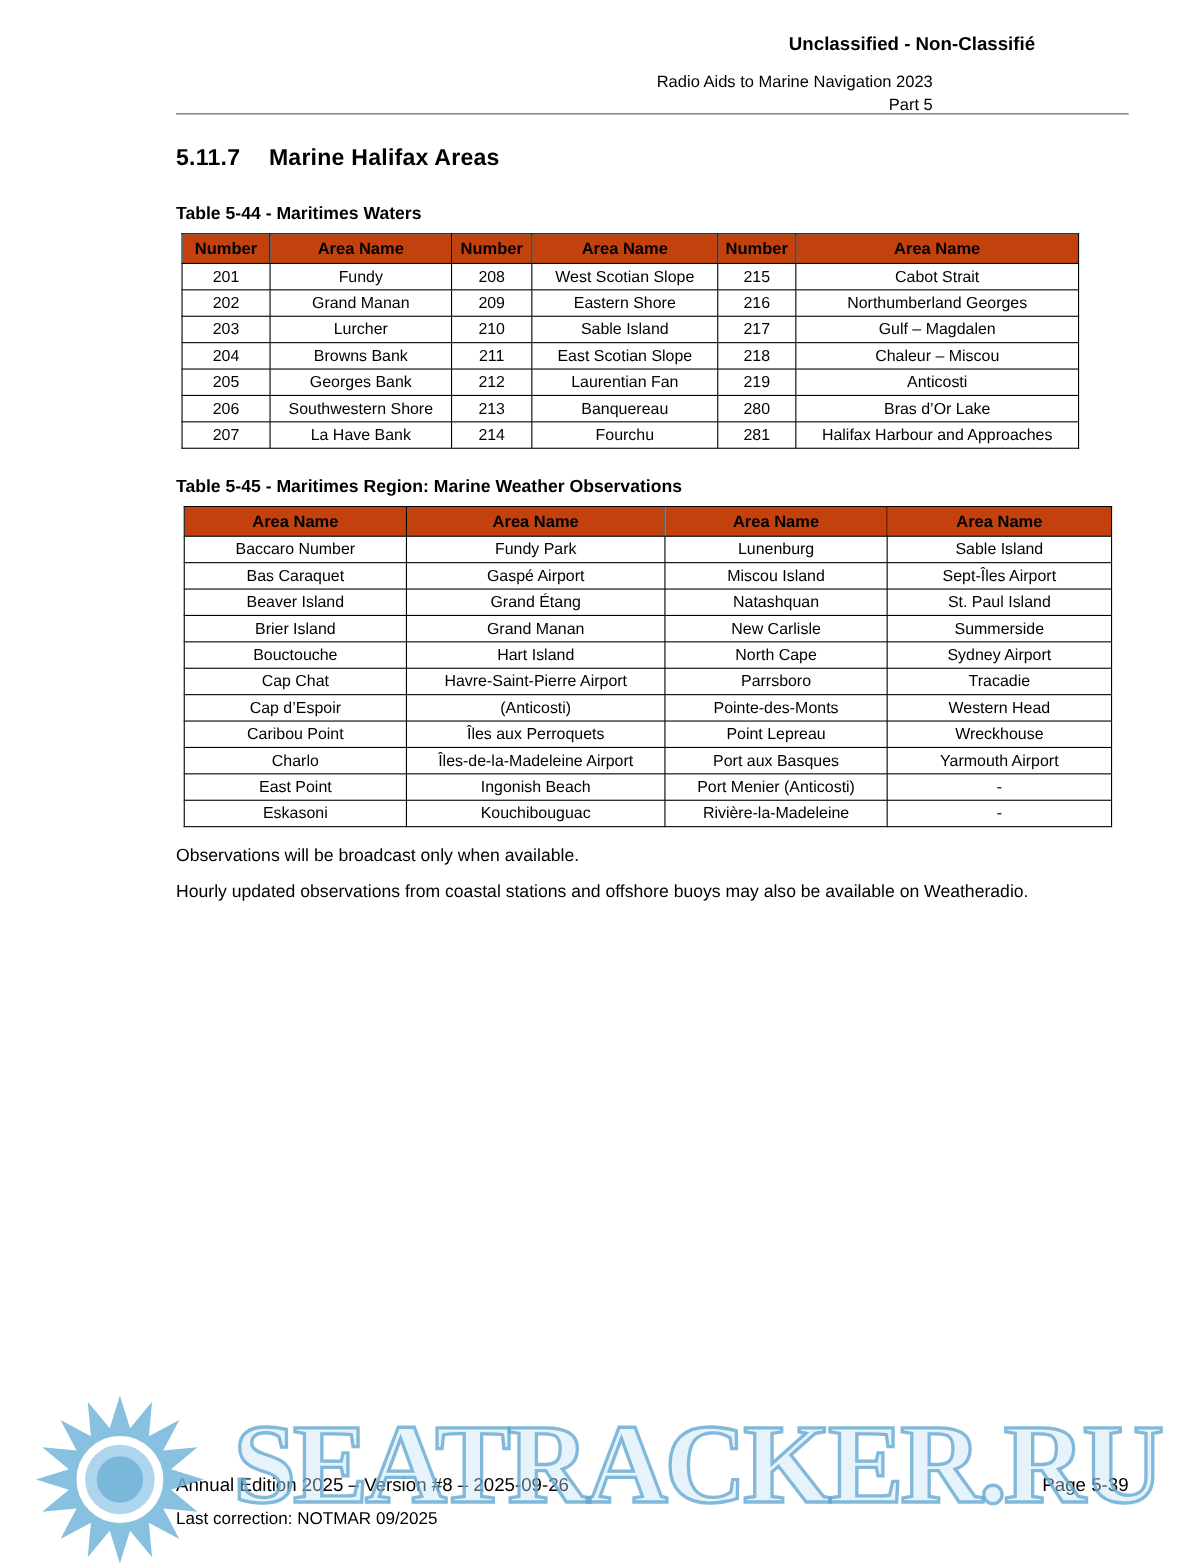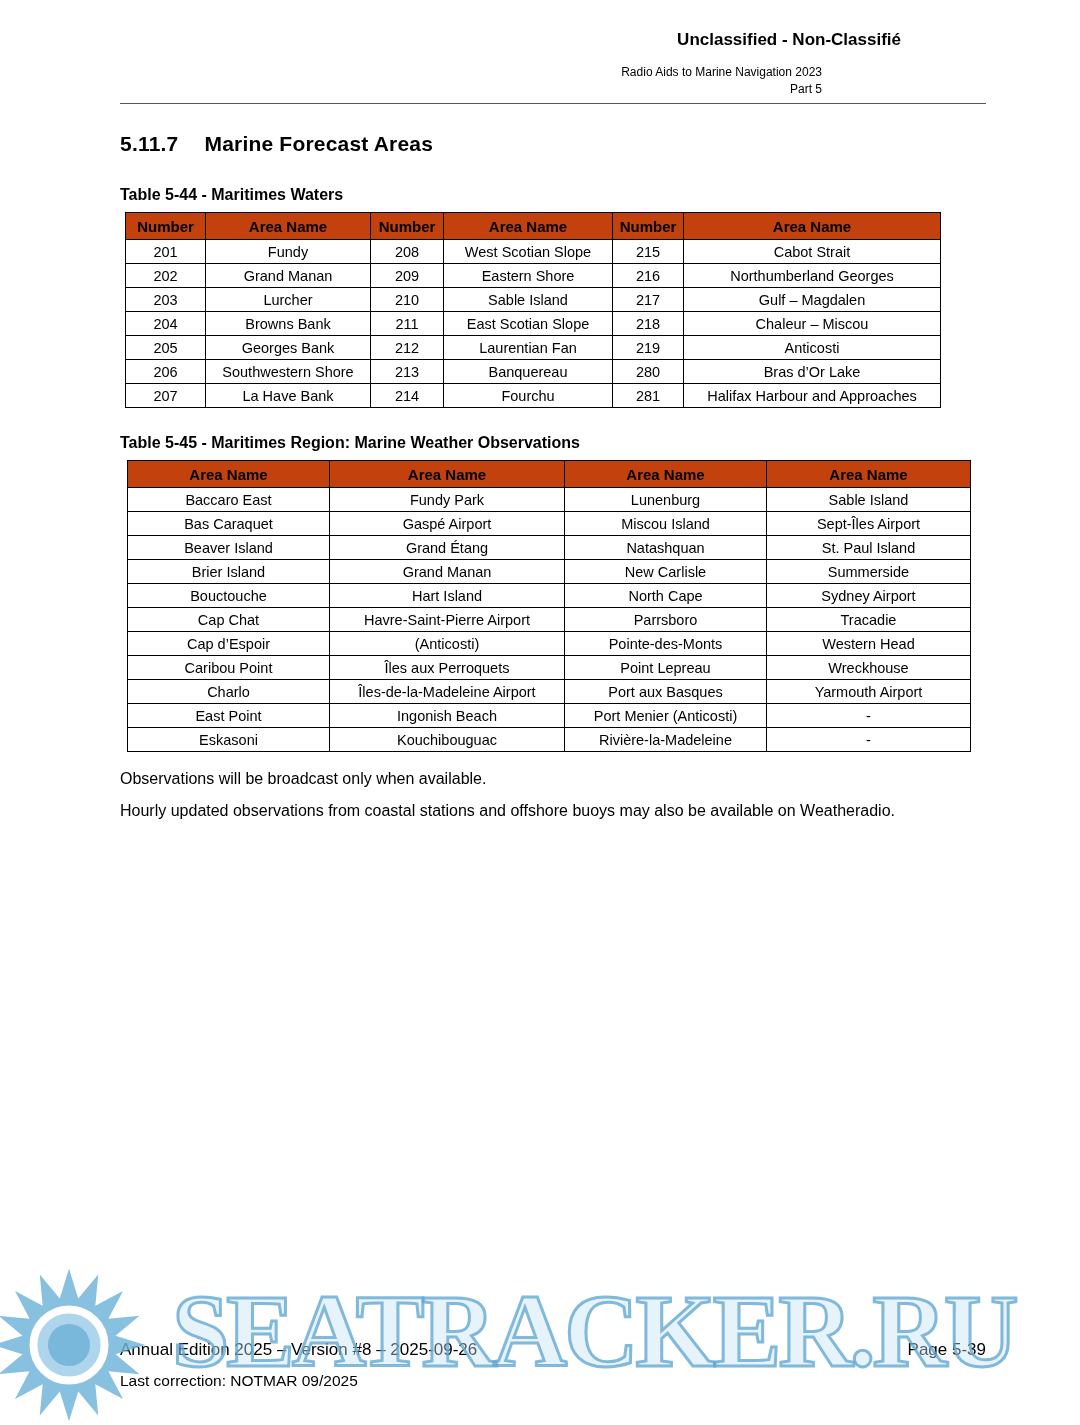--- a/index.html
+++ b/index.html
@@ -4,30 +4,30 @@
 <style>
   * { margin:0; padding:0; box-sizing:border-box; }
   html,body { background:#ffffff; }
   body {
     width:1080px; height:1425px;
     font-family:"Liberation Sans", sans-serif;
     color:#000;
     position:relative;
     overflow:hidden;
   }
-  .page { position:relative; width:916px; height:1425px; background:#fff; }
+  .page { position:relative; width:916px; height:1425px; background:#fff;margin-left:40px; }
 
   
   .classification {
     position:absolute; top:30px; right:15px;
     font-size:17px; font-weight:bold;
   }
   .doc-title-block {
-    position:absolute; top:64px; right:94px;
-    text-align:right; font-size:12px; line-height:1.4;
+    position:absolute; top:64px; right:108px;
+    text-align:right; font-size:15px; line-height:1.4;
   }
   .header-rule {
     position:absolute; top:103px; left:120px; width:866px;
     border-top:1.2px solid #555;
   }
 
   
   .content { position:absolute; left:120px; top:132px; width:866px; }
 
   h1.section-heading { font-size:21px; font-weight:bold; margin-bottom:30px; letter-spacing:0.2px; }
@@ -90,21 +90,21 @@
   <div class="classification">Unclassified - Non-Classifié</div>
   <div class="doc-title-block">
     <div>Radio Aids to Marine Navigation 2023</div>
     <div>Part 5</div>
   </div>
   <div class="header-rule"></div>
 
   <div class="content">
 
     <h1 class="section-heading">
-      <span class="section-number">5.11.7</span><span>Marine Forecast Areas</span>
+      <span class="section-number">5.11.7</span><span>Marine Halifax Areas</span>
     </h1>
 
     <div class="table-caption">Table 5-44 - Maritimes Waters</div>
     <table id="tbl44">
       <colgroup>
         <col style="width:80px">
           <col style="width:165px">
         <col style="width:73px">
           <col style="width:169px">
         <col style="width:71px">
@@ -191,21 +191,21 @@
       <thead>
           <tr>
             <th>Area Name</th>
             <th>Area Name</th>
             <th>Area Name</th>
             <th>Area Name</th>
           </tr>
         </thead>
       <tbody>
           <tr>
-            <td>Baccaro East</td>
+            <td>Baccaro Number</td>
             <td>Fundy Park</td>
             <td>Lunenburg</td>
             <td>Sable Island</td>
           </tr>
           <tr>
             <td>Bas Caraquet</td>
             <td>Gaspé Airport</td>
             <td>Miscou Island</td>
             <td>Sept-Îles Airport</td>
           </tr>

